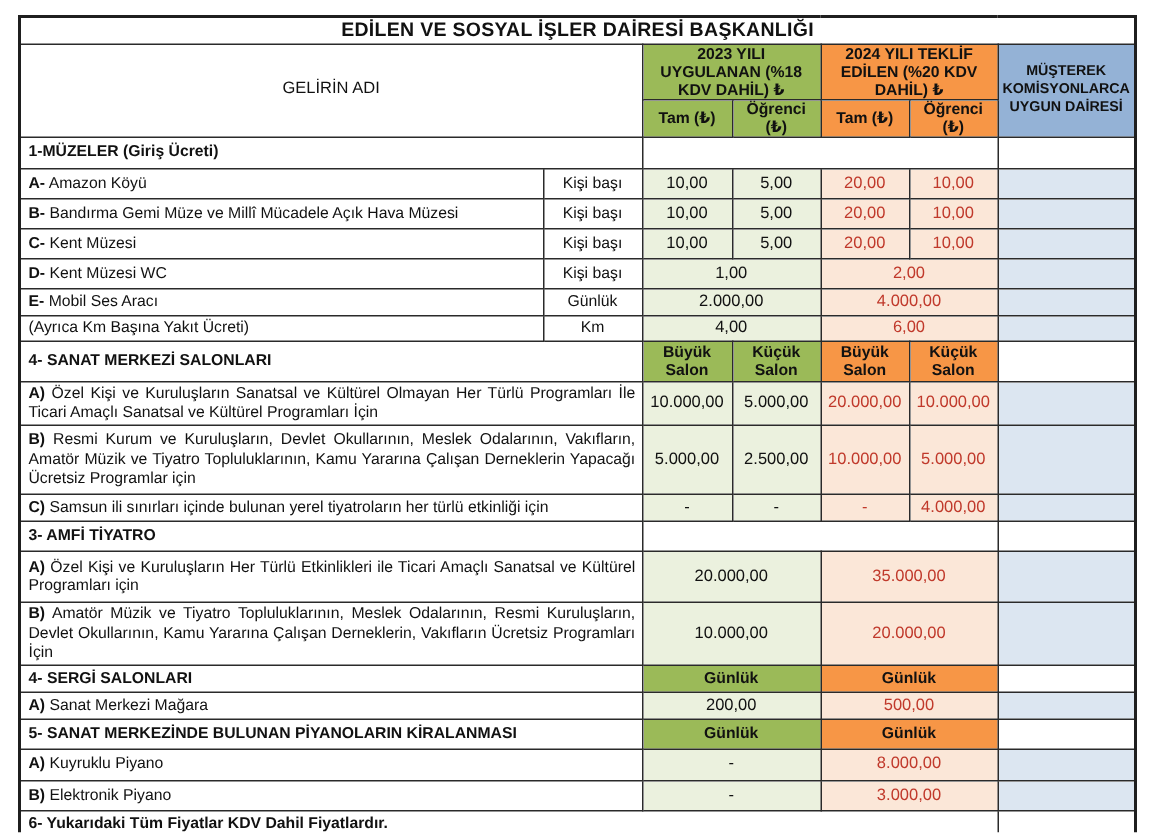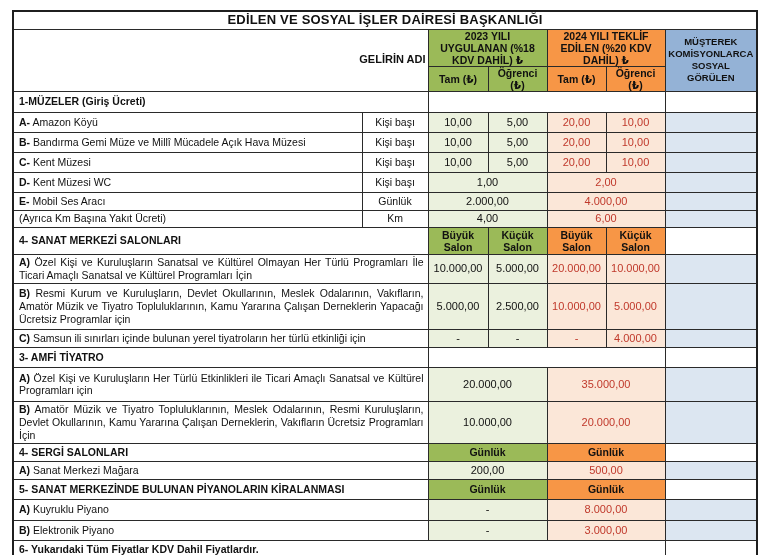--- a/index.html
+++ b/index.html
@@ -14,21 +14,21 @@
     border-collapse:collapse; table-layout:fixed;
     border:2px solid #1f1f1f;
   }
   td {
     border:1px solid #2a2a2a;
     overflow:hidden; padding:0 2px;
     font-size:10.5px; line-height:1.22; vertical-align:middle;
     background:#ffffff;
   }
   .title  { font-weight:bold; font-size:13px; text-align:center; letter-spacing:.2px; }
-  .ghdr   { font-weight:bold; font-size:11px; text-align:right; }
+  .ghdr   { font-weight:normal; font-size:11px; text-align:center; }
   .hg     { background:#9bba58; font-weight:bold; text-align:center; font-size:10.5px; line-height:1.15; }
   .ho     { background:#f79646; font-weight:bold; text-align:center; font-size:10.5px; line-height:1.15; }
   .hb     { background:#94b2d6; font-weight:bold; text-align:center; font-size:9.5px; line-height:1.25; }
   .sec    { font-weight:bold; padding-left:5px; font-size:10.5px; }
   .desc   { padding-left:5px; padding-right:4px; }
   .just   { text-align:justify; -moz-text-align-last:left; text-align-last:left; }
   .unit   { text-align:center; }
   .g      { background:#ebf1de; text-align:center; font-size:11px; }
   .p      { background:#fbe7d8; color:#c0392b; text-align:center; font-size:11px; }
   .blue   { background:#dce6f1; }
@@ -50,21 +50,21 @@
       <col style="width:92px">
     </colgroup>
     <tbody>
         <tr style="height: 18px;">
           <td colspan="7" class="title">EDİLEN VE SOSYAL İŞLER DAİRESİ BAŞKANLIĞI</td>
         </tr>
         <tr style="height: 28px;">
           <td colspan="2" rowspan="2" class="ghdr">GELİRİN ADI</td>
           <td colspan="2" class="hg">2023 YILI UYGULANAN (%18 KDV DAHİL) ₺</td>
           <td colspan="2" class="ho">2024 YILI TEKLİF EDİLEN (%20 KDV DAHİL) ₺</td>
-          <td rowspan="2" class="hb">MÜŞTEREK KOMİSYONLARCA SOSYAL GÖRÜLEN</td>
+          <td rowspan="2" class="hb">MÜŞTEREK KOMİSYONLARCA UYGUN DAİRESİ</td>
         </tr>
         <tr style="height: 21px;">
           <td class="hg">Tam (₺)</td>
           <td class="hg">Öğrenci (₺)</td>
           <td class="ho">Tam (₺)</td>
           <td class="ho">Öğrenci (₺)</td>
         </tr>
         <tr style="height: 21px; margin-left: 48px;">
           <td colspan="2" class="sec">1-MÜZELER (Giriş Ücreti)</td>
           <td colspan="4" class="wh"></td>

